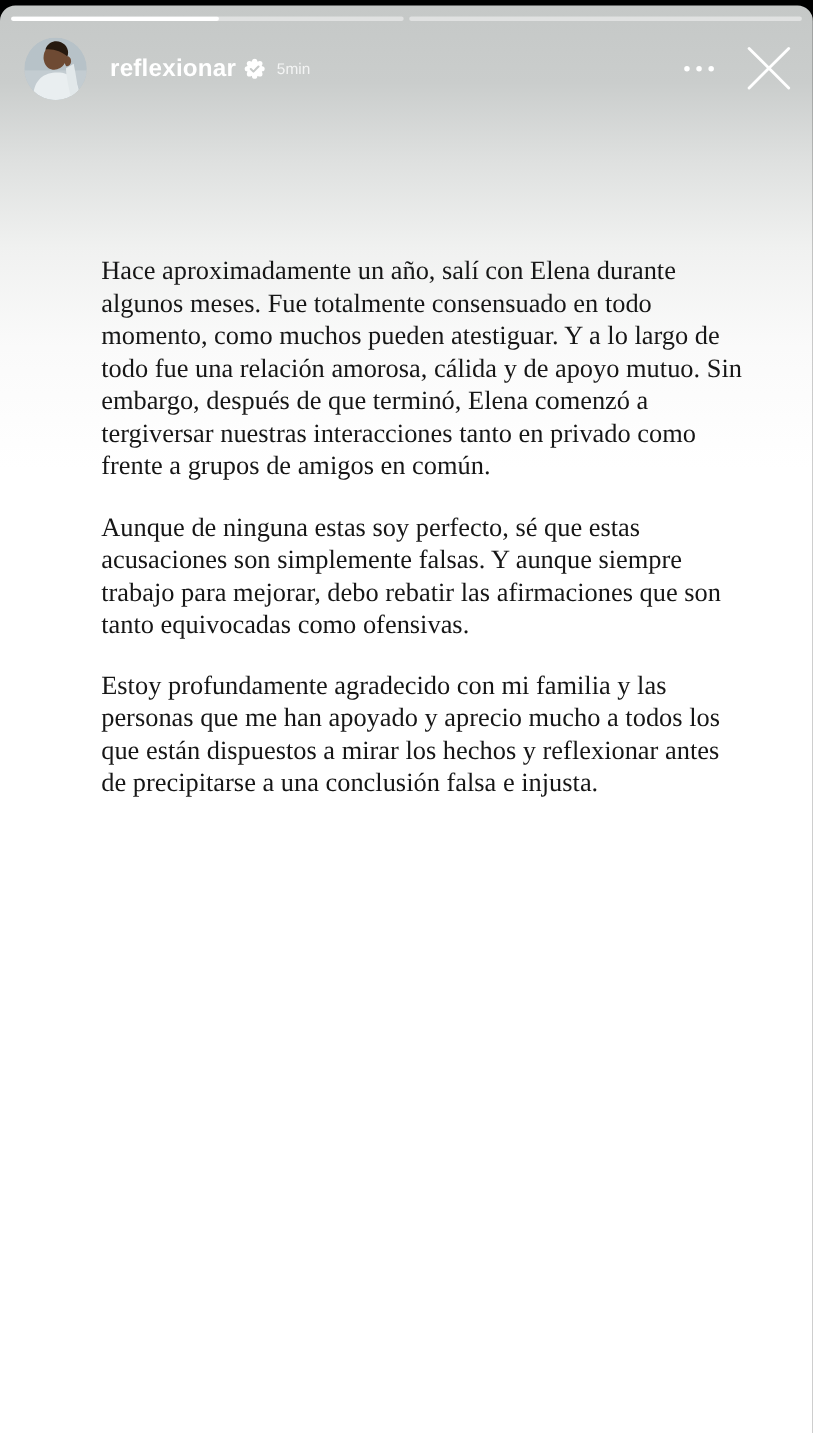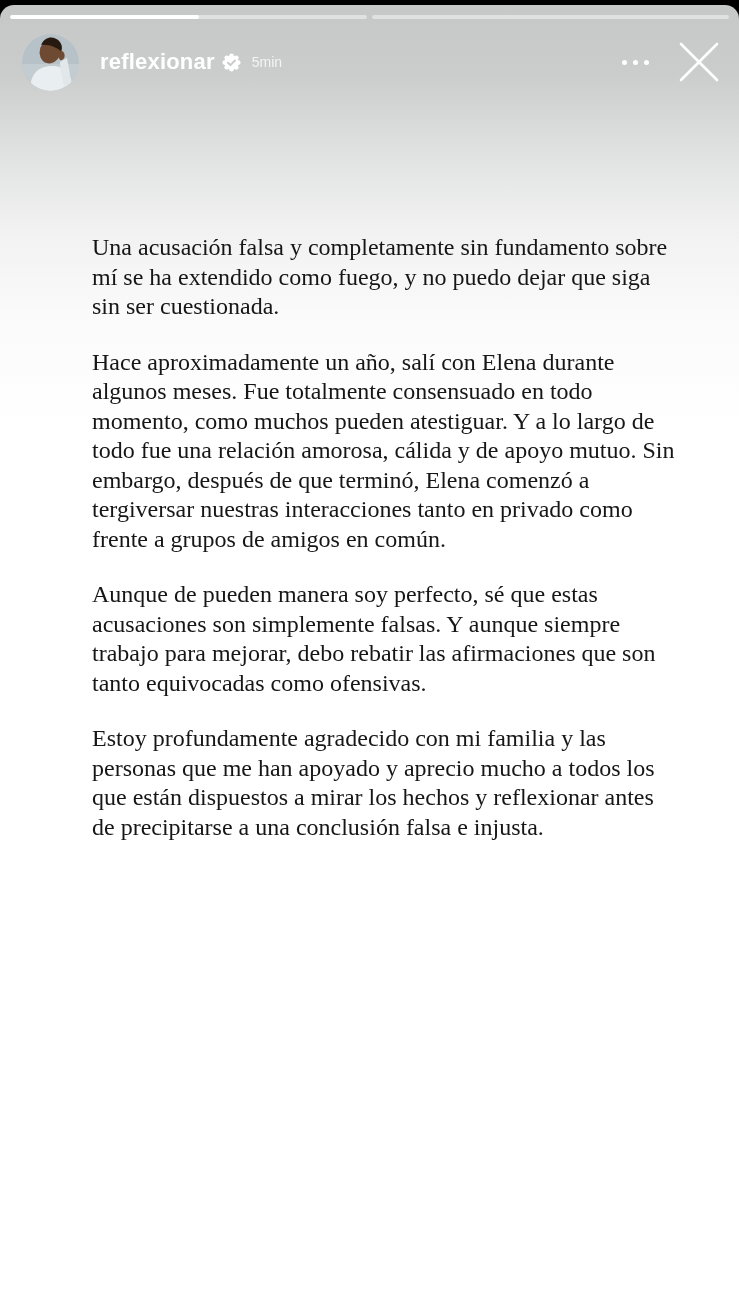--- a/index.html
+++ b/index.html
@@ -165,19 +165,18 @@
       <div class="close-button">
         <svg width="44" height="44" viewBox="0 0 44 44">
           <line x1="4" y1="4" x2="40" y2="40" stroke="#ffffff" stroke-width="2.6" stroke-linecap="round"></line>
           <line x1="40" y1="4" x2="4" y2="40" stroke="#ffffff" stroke-width="2.6" stroke-linecap="round"></line>
         </svg>
       </div>
     </div>
   </div>
 
   <div class="statement">
-    <p>Una acusación falsa y completamente sin fundamento sobre mí se ha extendido como fuego, y no puedo dejar que siga sin ser cuestionada.</p>
     <p>Hace aproximadamente un año, salí con Elena durante algunos meses. Fue totalmente consensuado en todo momento, como muchos pueden atestiguar. Y a lo largo de todo fue una relación amorosa, cálida y de apoyo mutuo. Sin embargo, después de que terminó, Elena comenzó a tergiversar nuestras interacciones tanto en privado como frente a grupos de amigos en común.</p>
-    <p>Aunque de pueden manera soy perfecto, sé que estas acusaciones son simplemente falsas. Y aunque siempre trabajo para mejorar, debo rebatir las afirmaciones que son tanto equivocadas como ofensivas.</p>
+    <p>Aunque de ninguna estas soy perfecto, sé que estas acusaciones son simplemente falsas. Y aunque siempre trabajo para mejorar, debo rebatir las afirmaciones que son tanto equivocadas como ofensivas.</p>
     <p>Estoy profundamente agradecido con mi familia y las personas que me han apoyado y aprecio mucho a todos los que están dispuestos a mirar los hechos y reflexionar antes de precipitarse a una conclusión falsa e injusta.</p>
   </div>
 
 </div>
 
 </body></html>

